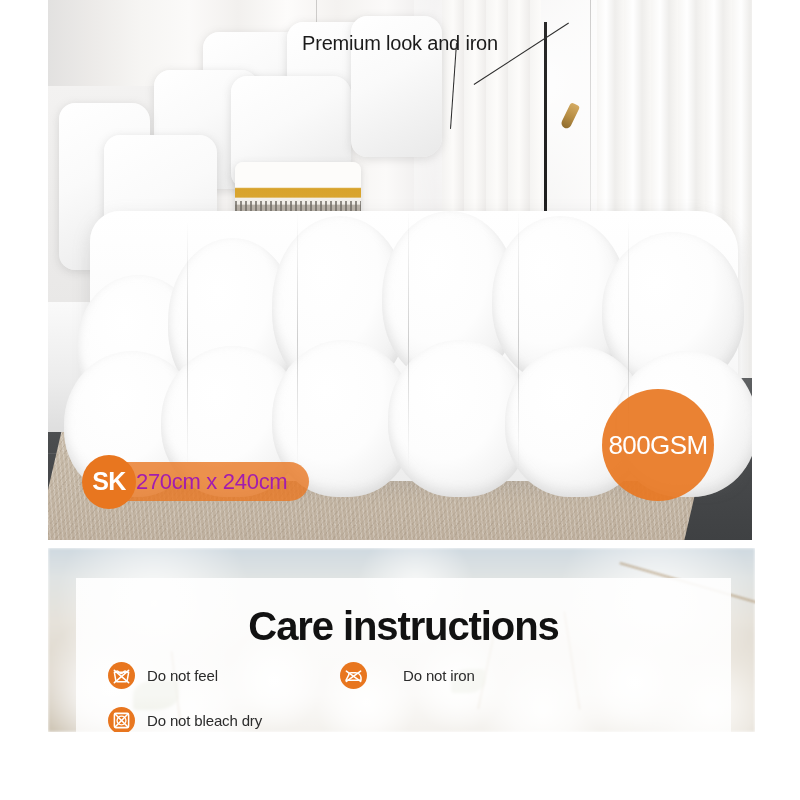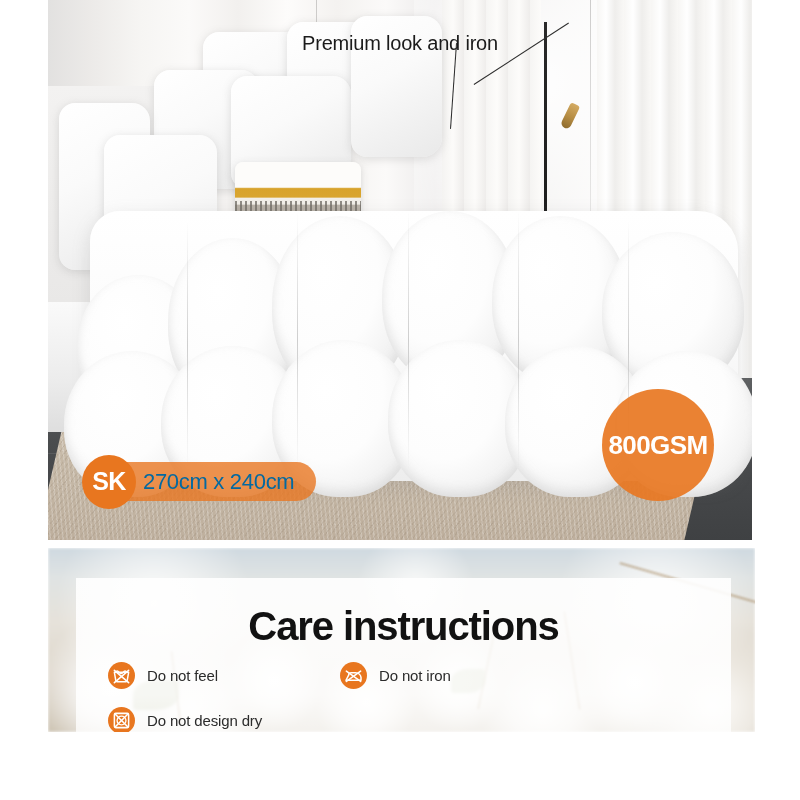--- a/index.html
+++ b/index.html
@@ -176,33 +176,33 @@
     background:rgba(232,119,34,.80);
     border-radius:20px; padding-right:22px;
   }
   .size-cap {
     width:54px; height:54px; margin-left:-10px;
     background:#e8761f; border-radius:50%;
     display:flex; align-items:center; justify-content:center;
     color:#ffffff; font-size:25px; font-weight:bold; letter-spacing:-.5px;
   }
   .size-dims {
-    color:#0369a1; font-size:22px; font-weight:normal;
-    margin-left:7px; letter-spacing:-.3px; white-space:nowrap;
+    color:#a21caf; font-size:22px; font-weight:normal;
+    margin-left:0; letter-spacing:-.3px; white-space:nowrap;
   }
 
   
   .gsm-badge {
     position:absolute; left:602px; top:389px; z-index:25;
     width:112px; height:112px; border-radius:50%;
     background:rgba(232,119,34,.92);
     display:flex; align-items:center; justify-content:center;
   }
   .gsm-text {
-    color:#ffffff; font-size:26px; font-weight:bold; letter-spacing:-.6px;
+    color:#ffffff; font-size:26px; font-weight:normal; letter-spacing:-.6px;
   }
 
   
   .care-section {
     position:absolute; left:48px; top:548px; width:707px; height:184px;
     overflow:hidden;
   }
   .cotton-bg {
     position:absolute; inset:0;
     background:
@@ -247,21 +247,21 @@
   }
 
   .care-grid {
     position:absolute; left:32px; top:84px; width:600px;
   }
   .care-row { display:flex; align-items:center; margin-bottom:18px; }
 
   .care-item { display:flex; align-items:center; }
   .care-item.c1 { width:232px; }
   .care-item.c2 { width:220px; }
-  .care-item.c3 { width:180px; }
+  .care-item.c3 { width:180px;gap:24px; }
 
   .care-icon {
     width:27px; height:27px; border-radius:50%;
     background:#e8761f;
     display:flex; align-items:center; justify-content:center;
     flex:none;
   }
   .care-icon svg { display:block; }
   .care-label {
     margin-left:12px; font-size:15px; color:#2b2b2b;
@@ -394,21 +394,21 @@
 
           <div class="care-item c1">
             <span class="care-icon">
               <svg width="19" height="19" viewBox="0 0 24 24">
                 <rect x="3" y="3" width="18" height="18" rx="1.6" fill="none" stroke="#fff" stroke-width="1.9"></rect>
                 <circle cx="12" cy="12" r="5.6" fill="none" stroke="#fff" stroke-width="1.7"></circle>
                 <line x1="4.5" y1="4.5" x2="19.5" y2="19.5" stroke="#fff" stroke-width="2" stroke-linecap="round"></line>
                 <line x1="19.5" y1="4.5" x2="4.5" y2="19.5" stroke="#fff" stroke-width="2" stroke-linecap="round"></line>
               </svg>
             </span>
-            <span class="care-label">Do not design dry</span>
+            <span class="care-label">Do not bleach dry</span>
           </div>
 
 
         </div>
 
       </div>
     </div>
   </div>
 
 </div>

